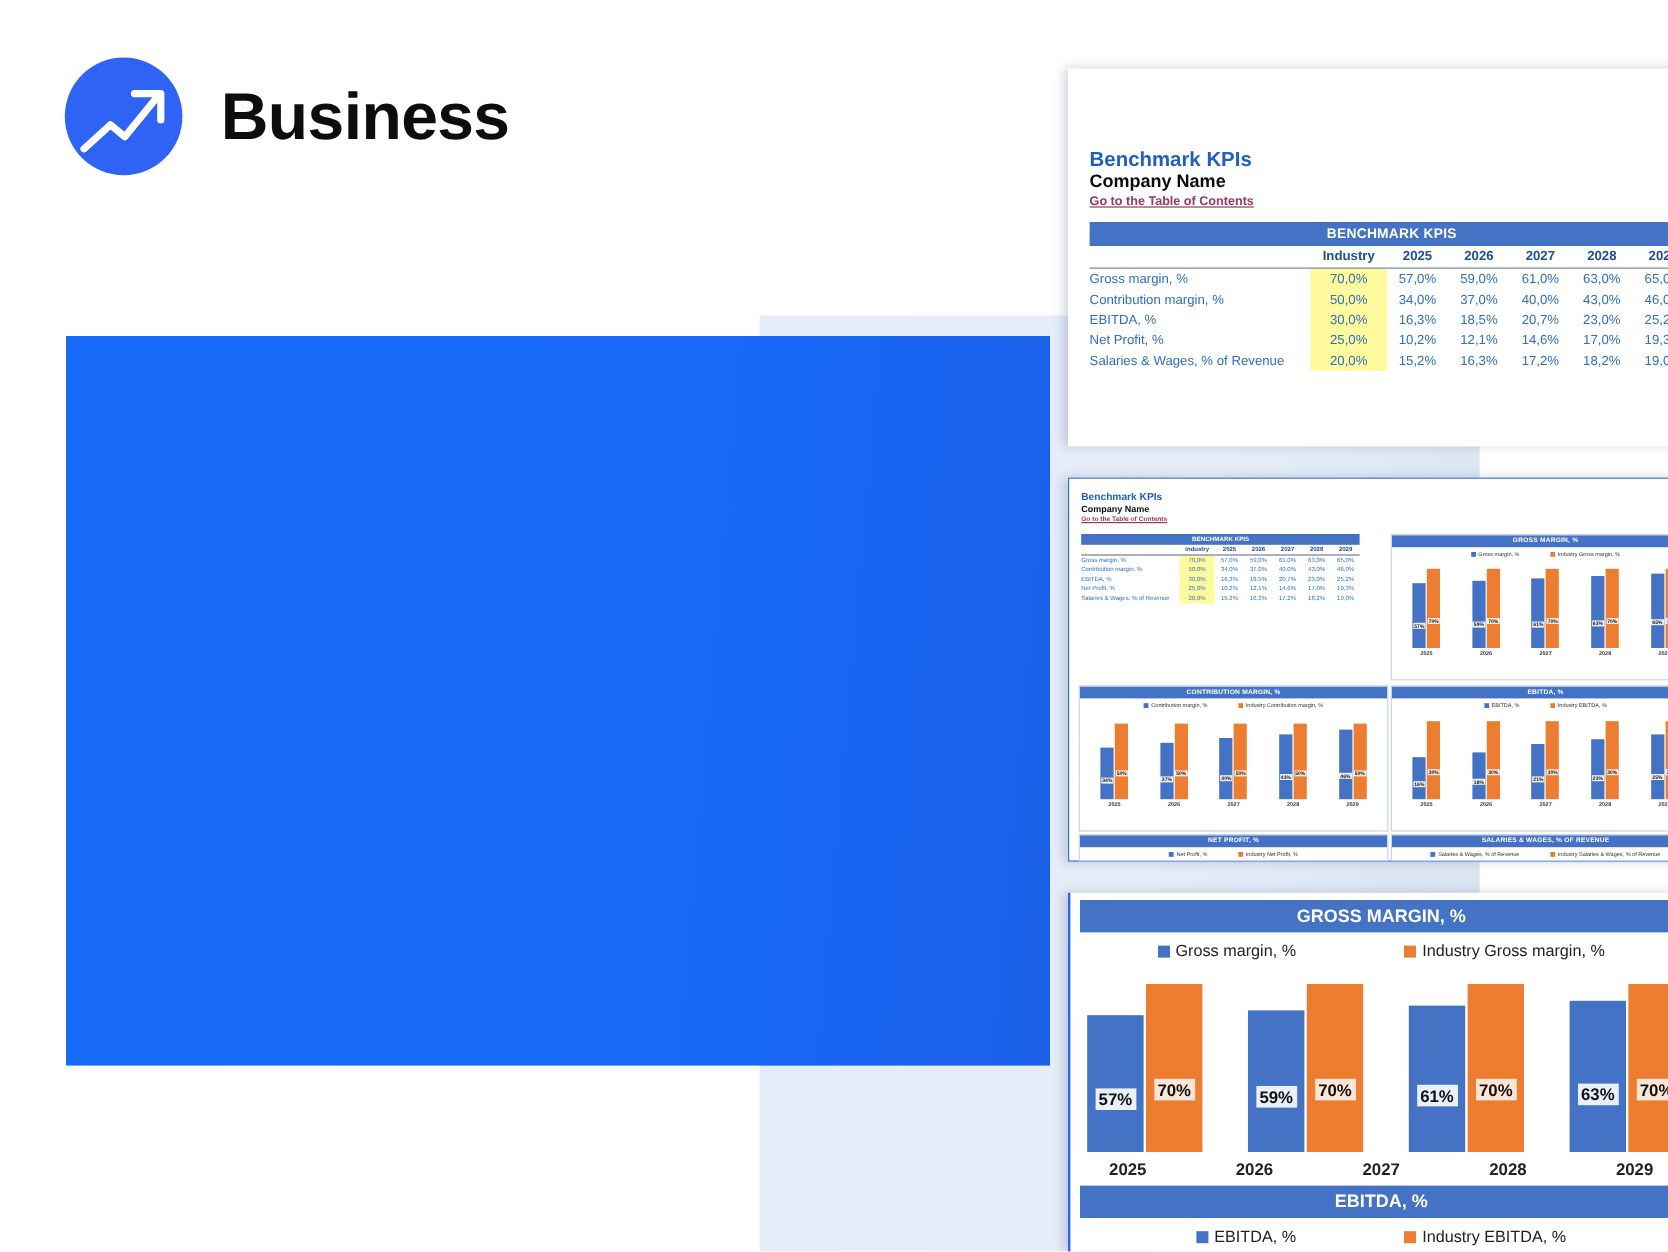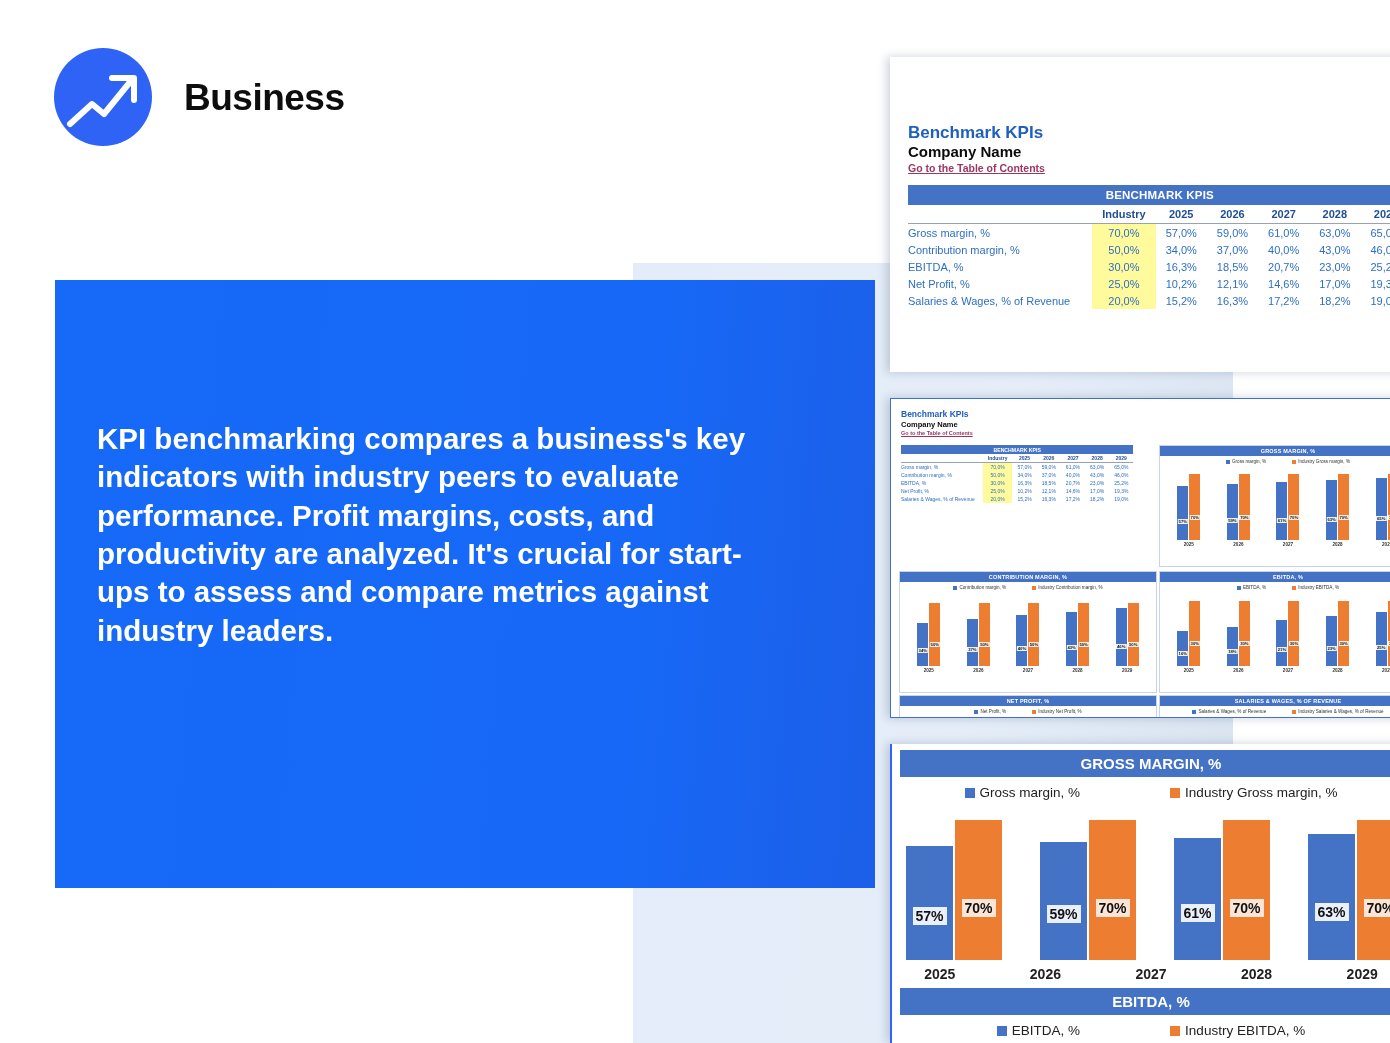--- a/index.html
+++ b/index.html
@@ -16,21 +16,21 @@
     position: absolute; left: 633px; top: 263px;
     width: 600px; height: 780px;
     background: linear-gradient(100deg,#e3ecf8 0%, #e4edf8 55%, #d8e3f0 100%);
   }
 
   
   .logo-wrap { position: absolute; left: 54px; top: 48px; display: flex; align-items: center; }
   .logo-mark { width: 98px; height: 98px; border-radius: 50%; background: #2E63F6; position: relative; }
   .logo-mark svg { position:absolute; left:0; top:0; }
   .logo-text { margin-left: 32px; line-height: 1; }
-  .logo-line1 { font-size: 37px; font-weight: 700; color: #0d0d0d; letter-spacing: -0.5px; }
+  .logo-line1 { font-size: 55px; font-weight: 700; color: #0d0d0d; letter-spacing: -0.5px; }
   .logo-line2 { font-size: 43px; font-weight: 700; letter-spacing: 7px; color:#0d0d0d; margin-top: 2px; }
   .logo-line2 .kit { color: #2E63F6; }
 
   
   .blue-panel {
     position: absolute; left: 55px; top: 280px;
     width: 820px; height: 608px;
     background: linear-gradient(95deg,#166AF7 0%, #1768F6 70%, #1C5FE8 100%);
   }
   .panel-title {
@@ -125,21 +125,20 @@
         <path d="M16 76 L38 56 L50 66 L76 34" stroke="#fff" stroke-width="6" fill="none" stroke-linecap="round" stroke-linejoin="round"></path>
         <path d="M58 30 L80 30 L80 52" stroke="#fff" stroke-width="6" fill="none" stroke-linecap="round" stroke-linejoin="round"></path>
       </svg>
     </div>
     <div class="logo-text">
       <div class="logo-line1">Business</div>
     </div>
   </div>
 
   <div class="blue-panel">
-    <div class="panel-body">KPI benchmarking compares a business's key indicators with industry peers to evaluate performance. Profit margins, costs, and productivity are analyzed. It's crucial for start-ups to assess and compare metrics against industry leaders.</div>
   </div>
 
   <div class="sheet sheet-top">
     <div class="sheet-inner">
       <div class="hdr-kpis">Benchmark KPIs</div>
       <div class="hdr-company">Company Name</div>
       <a class="hdr-toc" href="#">Go to the Table of Contents</a>
 
       <table class="kpi">
         <thead>

